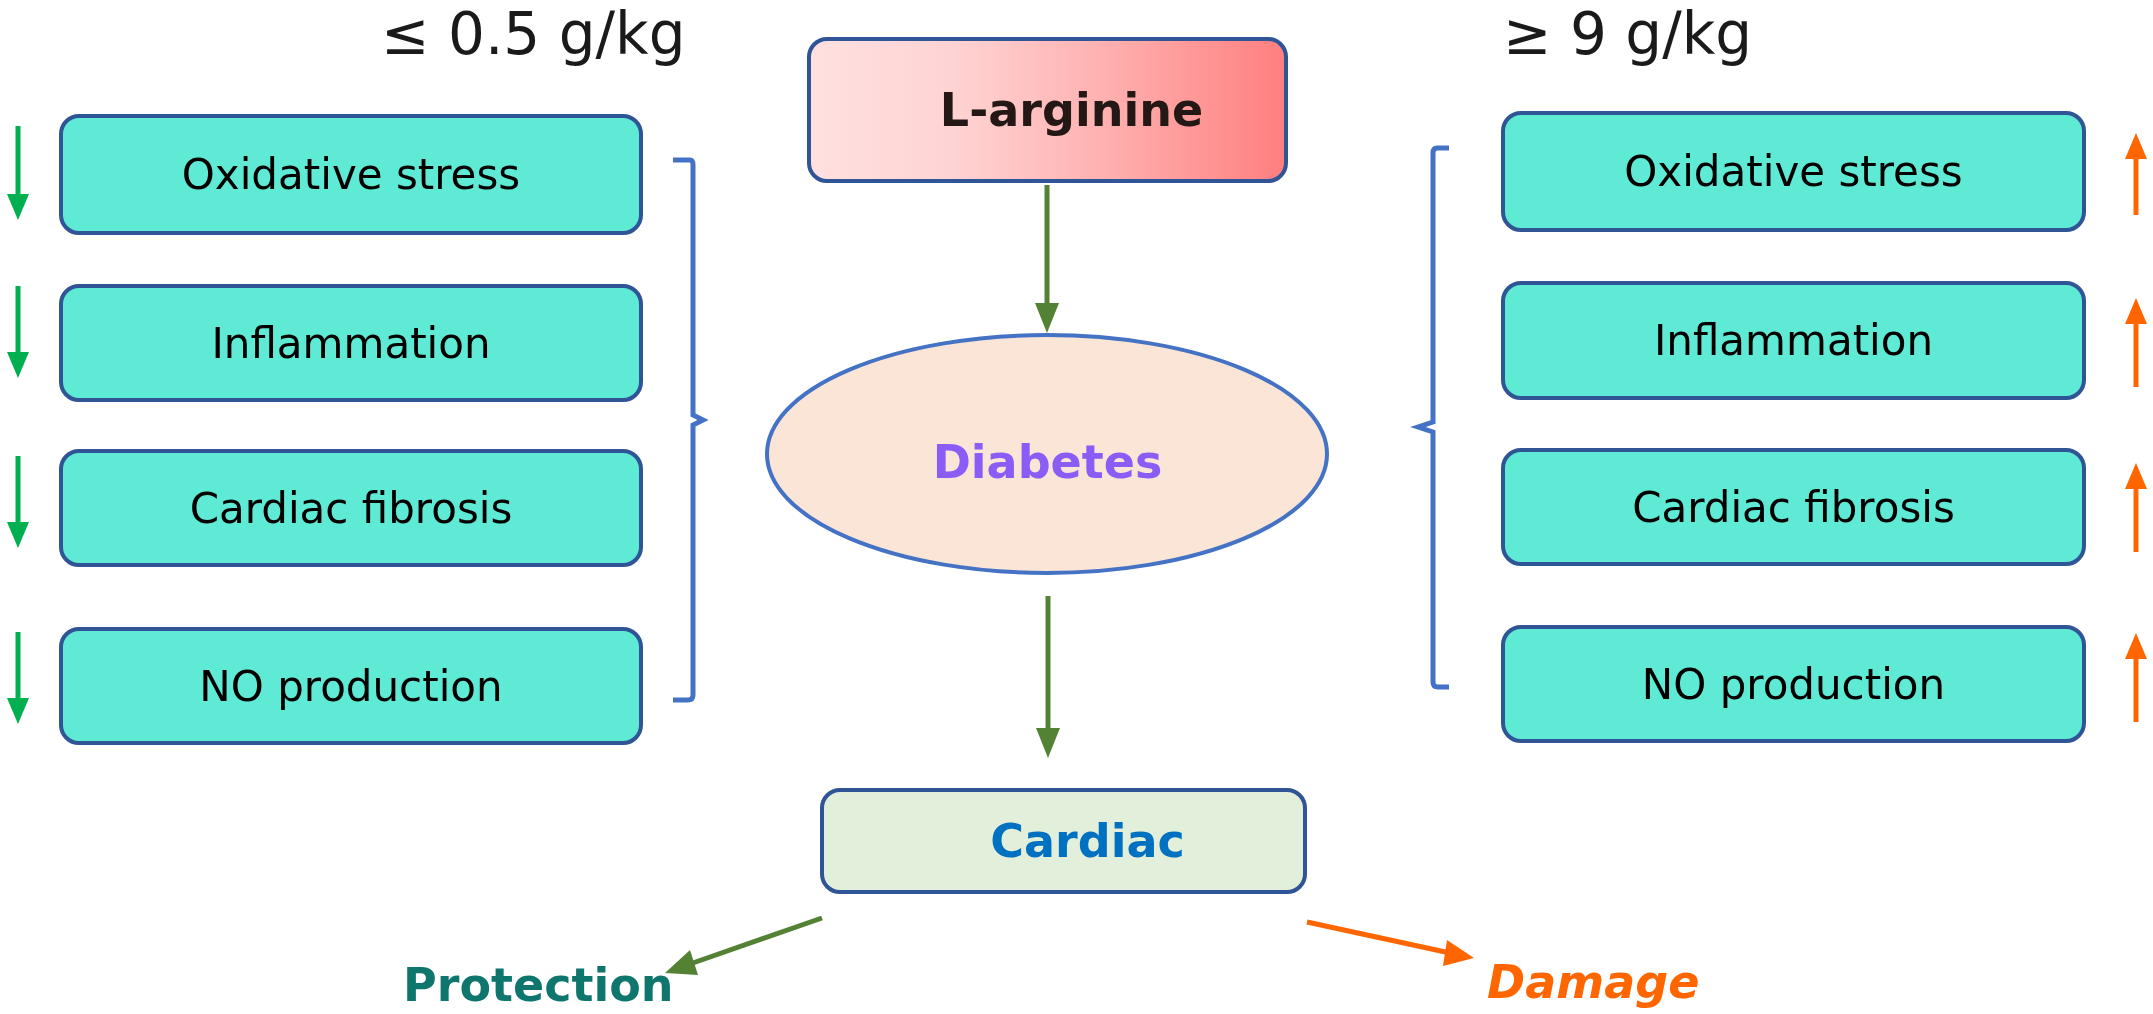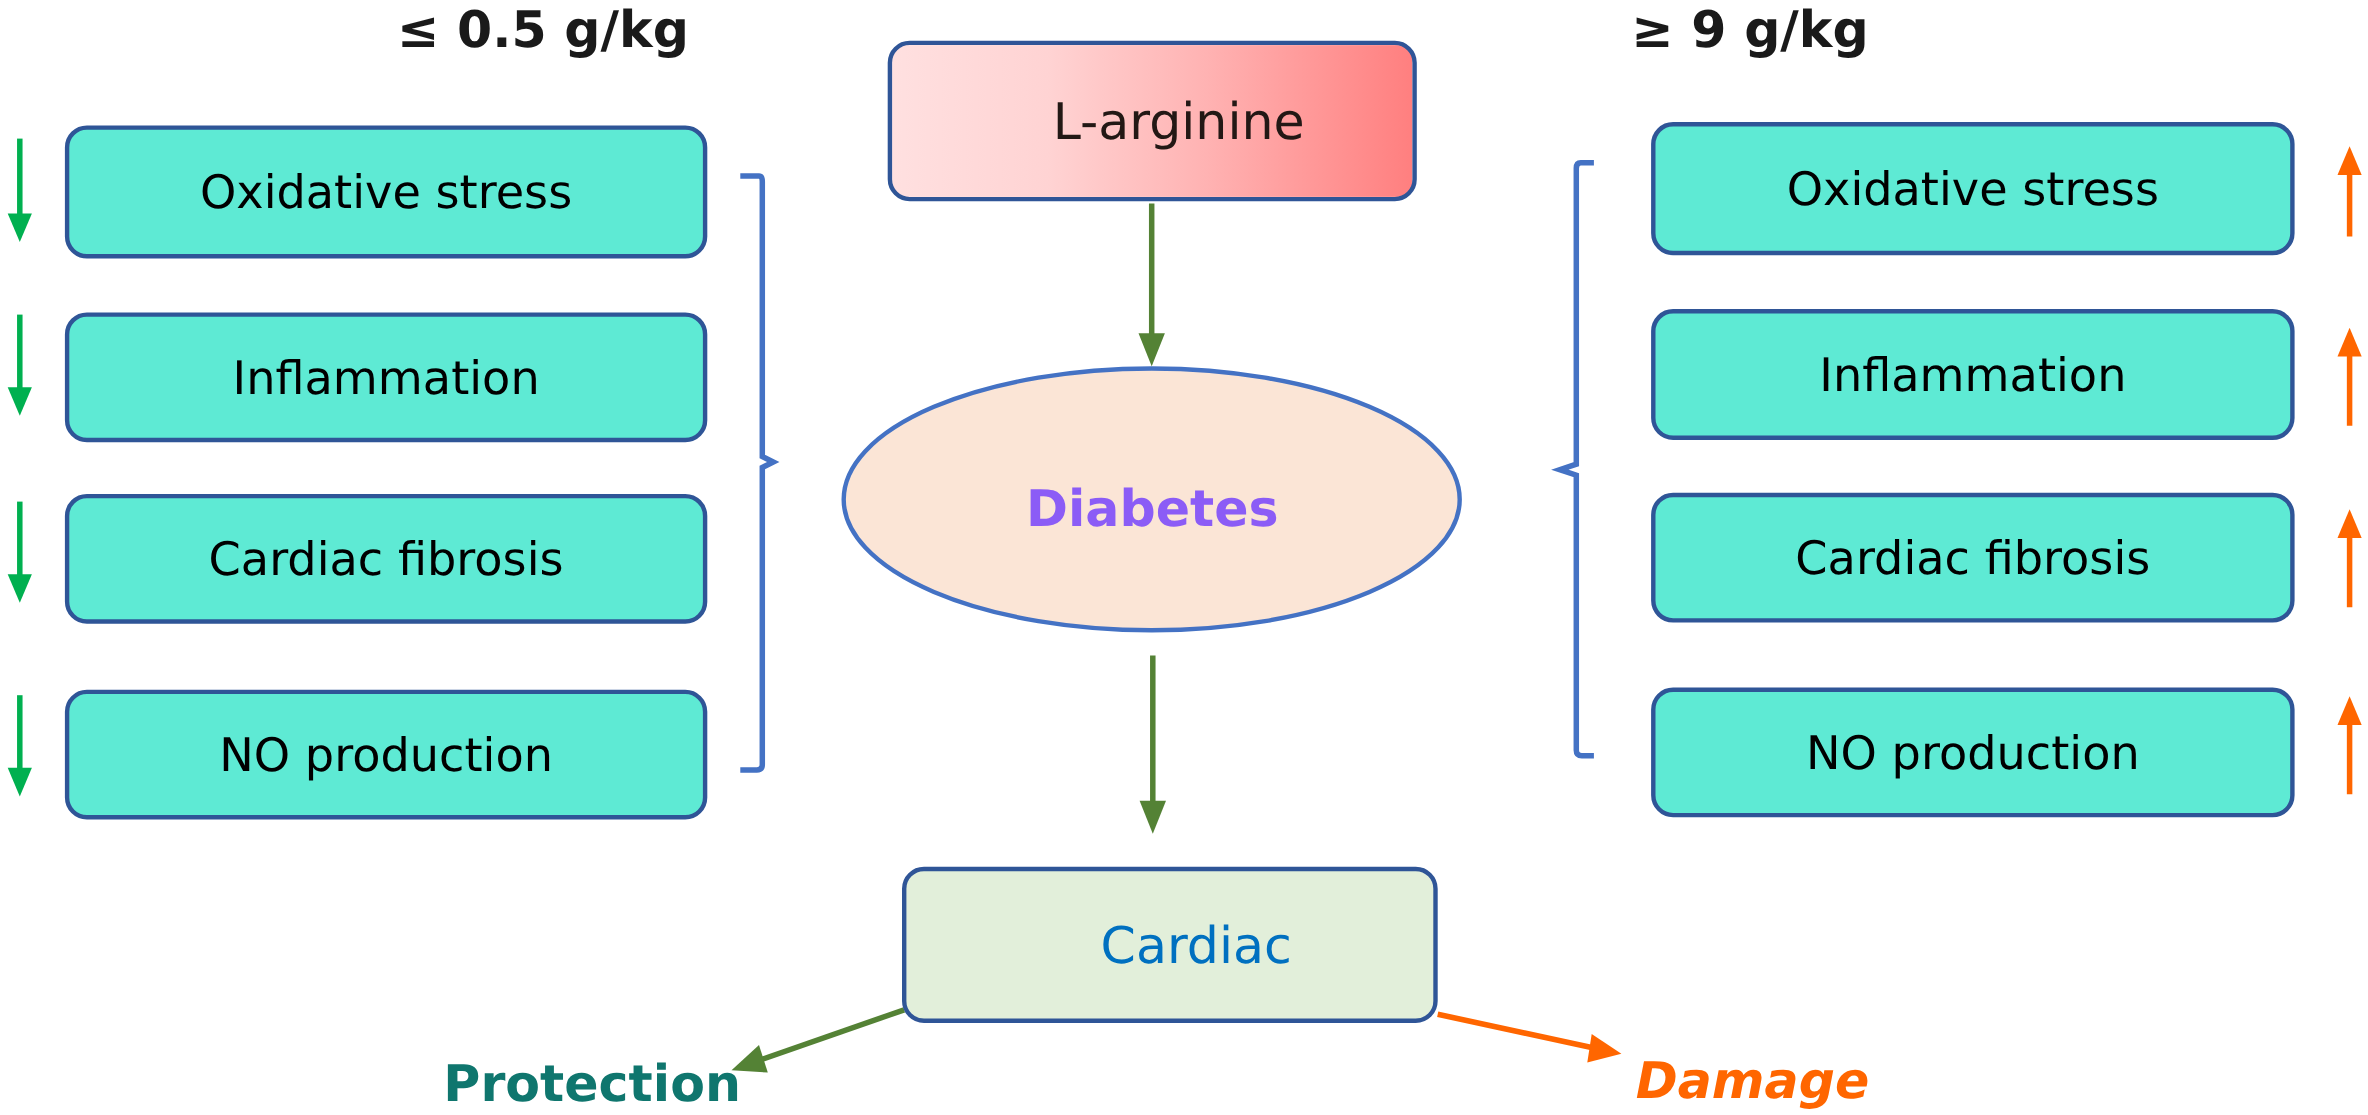--- a/index.html
+++ b/index.html
@@ -1,24 +1,24 @@
 <!DOCTYPE html>
 <html><head>
 <meta charset="utf-8">
 <style>
   html, body { margin:0; padding:0; background:#ffffff; }
   body { width:2153px; height:1014px; position:relative; overflow:hidden; font-family:"DejaVu Sans", sans-serif; }
   svg.canvas { position:absolute; left:0; top:0; }
   .box { position:absolute; box-sizing:border-box; border:4px solid #2f5597; border-radius:20px; display:flex; align-items:center; justify-content:center; }
   .effect { background:#5eead4; font-size:42px; color:#000; }
-  .title { position:absolute; font-weight:bold; font-size:46px; color:#1a1a1a; white-space:nowrap; }
-  .node-text { font-weight:normal; font-size:46px;margin-left:48px; }
+  .title { position:absolute; font-weight:normal; font-size:58px; color:#1a1a1a; white-space:nowrap;margin-left:20px; }
+  .node-text { font-weight:bold; font-size:46px;margin-left:48px; }
   #larg { left:807px; top:37px; width:481px; height:146px; background:linear-gradient(to right,#ffe0e0 0%,#ffd3d3 30%,#ffb3b3 60%,#ff7f7f 100%); }
   #larg span { color:#231815; }
-  #cardiac { left:820px; top:788px; width:487px; height:142px; background:#e2efda; }
+  #cardiac { left:820px; top:788px; width:487px; height:106px; background:#e2efda; }
   #cardiac span { color:#0070c0; }
   #diabetes-label { position:absolute; left:766px; top:342px; width:563px; height:240px; display:flex; align-items:center; justify-content:center; color:#8b5cf6; font-weight:bold; font-size:46px; }
   .outcome { position:absolute; font-weight:bold; font-size:46px; white-space:nowrap; }
 </style>
 </head>
 <body>
 
 <svg class="canvas" width="2153" height="1014">
   <defs>
     <marker id="m-green" markerWidth="10" markerHeight="10" refX="5" refY="8" orient="auto" markerUnits="userSpaceOnUse"></marker>

